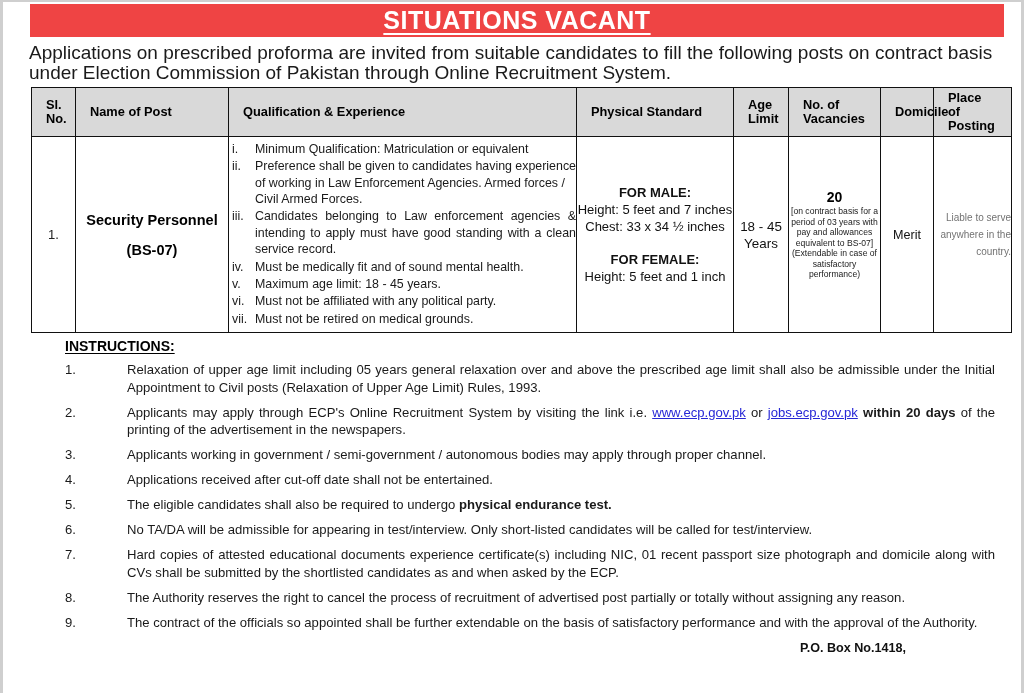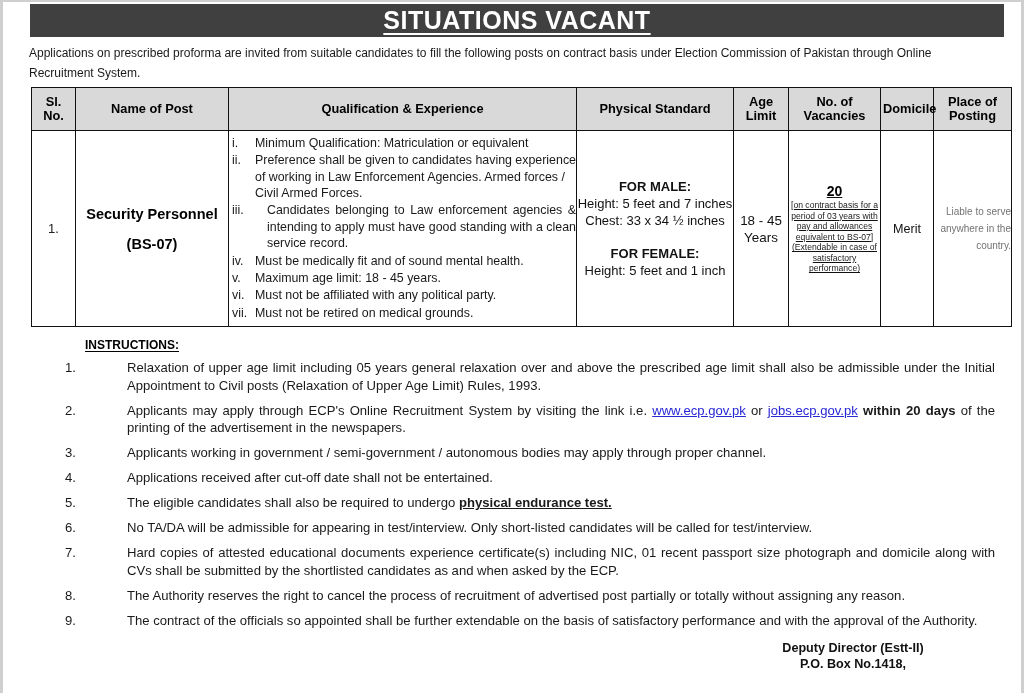--- a/index.html
+++ b/index.html
@@ -24,21 +24,21 @@
     overflow: hidden;
   }
 
   
   .banner {
     position: absolute;
     left: 27px;
     top: 2px;
     width: 974px;
     height: 33px;
-    background: #404040;
+    background: #ef4444;
     display: flex;
     align-items: center;
     justify-content: center;
   }
   .banner-title {
     color: #ffffff;
     font-size: 25px;
     font-weight: bold;
     letter-spacing: 0.5px;
     text-decoration: underline;
@@ -46,21 +46,21 @@
     text-decoration-thickness: 2px;
     white-space: nowrap;
   }
 
   
   .intro {
     position: absolute;
     left: 26px;
     top: 41px;
     width: 966px;
-    font-size: 12px;
+    font-size: 19px;
     line-height: 20px;
     color: #1a1a1a;
     text-align: left;
   }
 
   
   .vac-table {
     position: absolute;
     left: 28px;
     top: 85px;
@@ -72,24 +72,24 @@
   .vac-table th,
   .vac-table td {
     border: 1px solid #111111;
     vertical-align: middle;
     padding: 0;
   }
   .vac-table thead th {
     background: #d9d9d9;
     font-size: 12.8px;
     font-weight: bold;
-    text-align: center;
+    text-align: left;
     height: 36px;
     line-height: 14px;
-    padding: 3px 2px;
+    padding: 3px 14px;
     color: #000;
   }
   
   .col-sl     { width: 44px; }
   .col-post   { width: 153px; }
   .col-qual   { width: 348px; }
   .col-phys   { width: 157px; }
   .col-age    { width: 55px; }
   .col-vac    { width: 92px; }
   .col-dom    { width: 53px; }
@@ -126,21 +126,21 @@
   }
   .qual-num {
     flex: 0 0 26px;
     text-align: left;
     padding-left: 3px;
     box-sizing: border-box;
   }
   .qual-txt {
     flex: 1 1 auto;
   }
-  .qual-txt.justify { text-align: justify; margin-left: 12px; }
+  .qual-txt.justify { text-align: justify; }
 
   .cell-phys {
     text-align: center;
     vertical-align: middle;
     font-size: 13px;
     line-height: 17px;
     color: #111;
   }
   .phys-head { font-weight: bold; }
   .phys-gap  { height: 16px; }
@@ -149,21 +149,20 @@
     text-align: center;
     font-size: 13.4px;
     line-height: 17px;
     color: #111;
     margin-top: 40px;
   }
   .cell-vac {
     text-align: center;
     padding: 4px 2px;
     vertical-align: middle;
-    text-decoration: underline;
   }
   .vac-num {
     font-size: 14px;
     font-weight: bold;
     color: #000;
     margin-bottom: 1px;
   }
   .vac-note {
     font-size: 8.6px;
     line-height: 10.6px;
@@ -182,27 +181,26 @@
   }
 
   
   .instr-wrap {
     position: absolute;
     left: 62px;
     top: 336px;
     width: 930px;
   }
   .instr-title {
-    font-size: 12px;
+    font-size: 14px;
     font-weight: bold;
     text-decoration: underline;
     text-underline-offset: 2px;
     color: #000;
     margin-bottom: 7px;
-    margin-left: 20px;
   }
   .instr-item {
     display: flex;
     margin-bottom: 7.5px;
     font-size: 13.1px;
     line-height: 17.5px;
     color: #1a1a1a;
   }
   .instr-num {
     flex: 0 0 50px;
@@ -212,21 +210,21 @@
     flex: 1 1 auto;
     text-align: justify;
     margin-left: 12px;
   }
   .instr-text.nojustify { text-align: left; }
   .lnk {
     color: #2727d6;
     text-decoration: underline;
   }
   .b { font-weight: bold; }
-  .bu { font-weight: bold; text-decoration: underline; }
+  .bu { font-weight: bold; }
 
   
   .sign {
     position: absolute;
     left: 700px;
     top: 639px;
     width: 300px;
     text-align: center;
     font-size: 12.6px;
     font-weight: bold;
@@ -385,17 +383,16 @@
     </div>
 
     <div class="instr-item">
       <span class="instr-num">9.</span>
       <span class="instr-text nojustify">The contract of the officials so appointed shall be further extendable on the basis of satisfactory performance and with the approval of the Authority.</span>
     </div>
 
   </div>
 
   <div class="sign">
-    <div>Deputy Director (Estt-II)</div>
     <div>P.O. Box No.1418,</div>
   </div>
 
 </div>
 
 </body></html>

